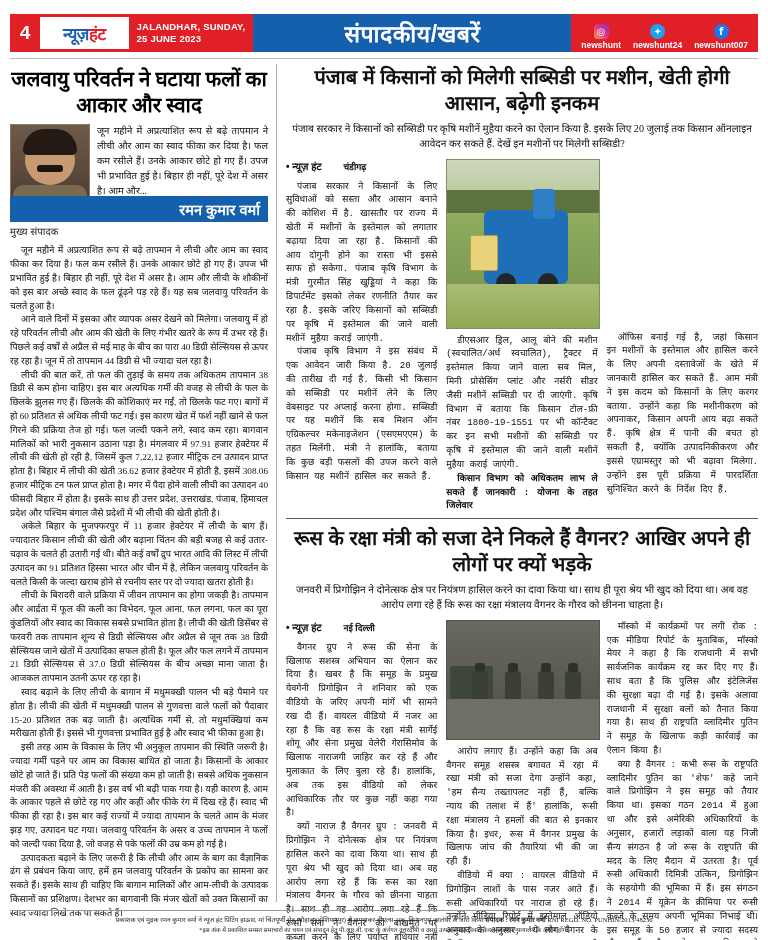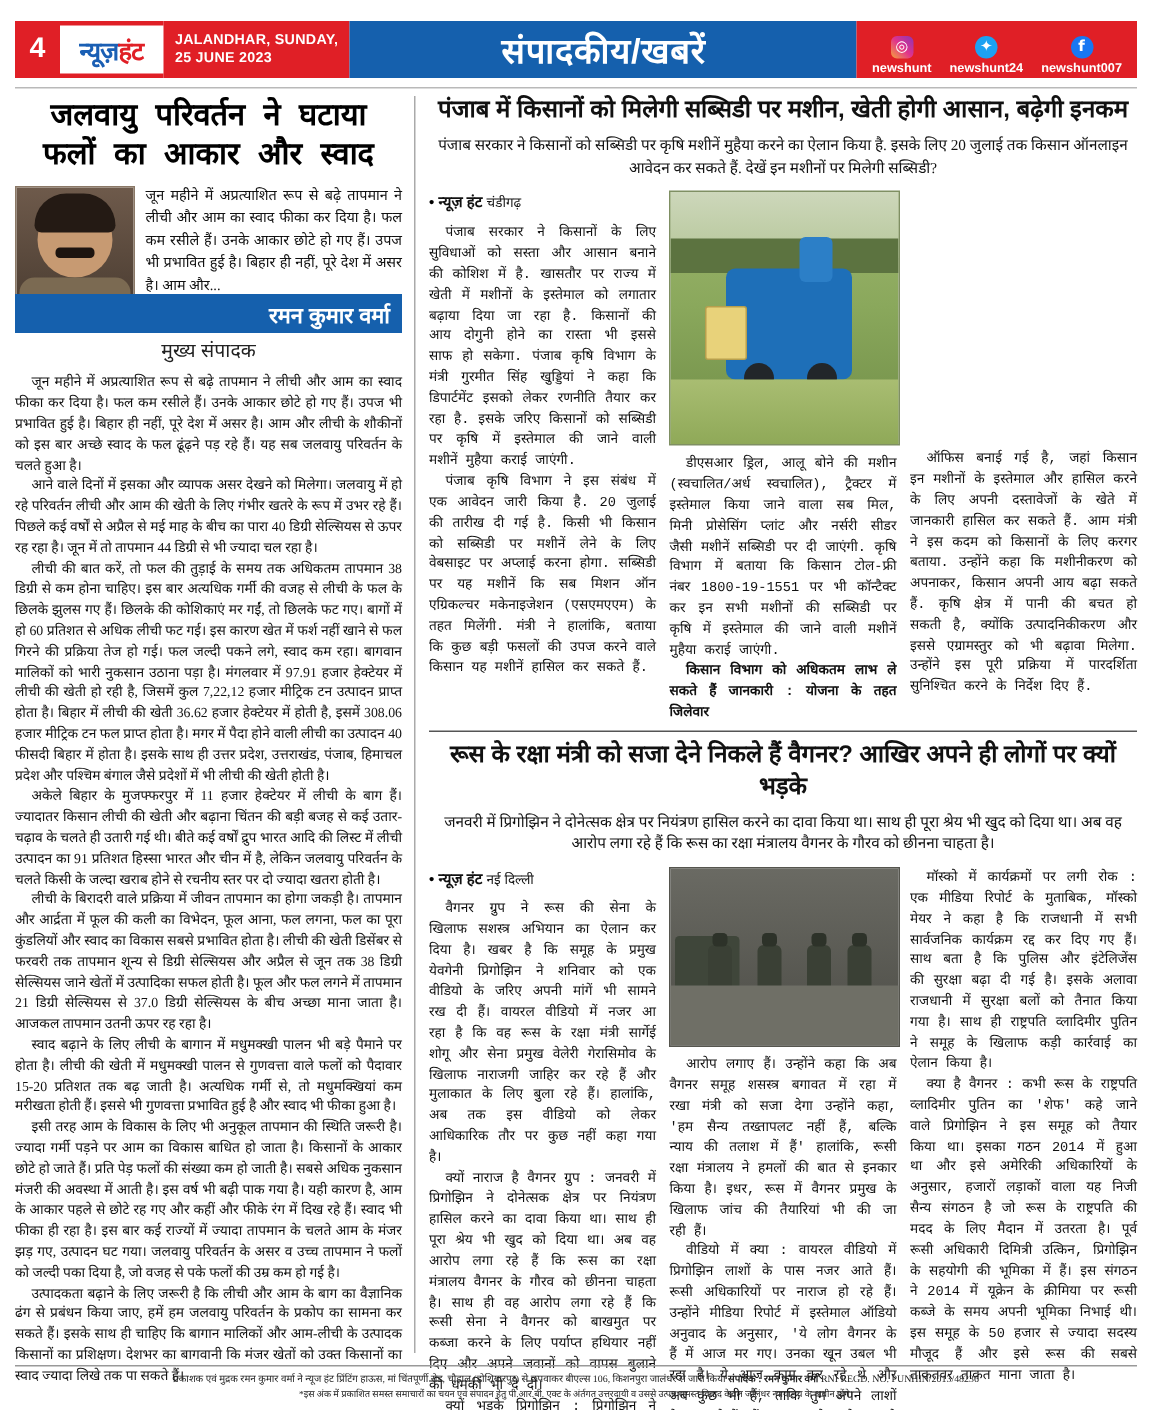--- a/index.html
+++ b/index.html
@@ -26,21 +26,21 @@
     margin-bottom:6px;
   }
   .mh-page-no{
     background:#e01f26;color:#fff;
     width:30px;display:flex;align-items:center;justify-content:center;
     font-family:"Liberation Sans",sans-serif;
     font-weight:bold;font-size:19px;
   }
   .mh-logo{
     background:#ffffff;
-    padding:0 13px;
+    padding:0 23px;
     display:flex;align-items:center;justify-content:center;
     border-top:3px solid #e01f26;border-bottom:3px solid #e01f26;
   }
   .mh-logo-text{
     font-family:"Liberation Sans",sans-serif;
     font-weight:bold;font-size:17px;letter-spacing:-0.5px;
     white-space:nowrap;
   }
   .mh-logo-text .a{color:#1a5fb4;}
   .mh-logo-text .b{color:#e01f26;}
@@ -85,21 +85,21 @@
 
   
   .content{display:flex;gap:0;height:838px;}
   .col-left{width:266px;flex:0 0 266px;padding-right:8px;box-sizing:border-box;}
   .v-divider{width:1px;background:#aaa;flex:0 0 1px;}
   .col-right{flex:1 1 auto;padding-left:9px;box-sizing:border-box;}
 
   
   .ed-head{
     text-align:center;
-    font-family:Liberation Mono, monospace;
+    font-family:Liberation Serif, serif;
     font-weight:bold;
     font-size:20.5px;line-height:1.28;
     margin:2px 0 6px 0;
     color:#000;
   }
   .ed-top{display:flex;gap:7px;align-items:flex-start;}
   .ed-photo{
     width:78px;height:84px;flex:0 0 78px;
     background:linear-gradient(#6e5a4b,#4a3c31);
     position:relative;overflow:hidden;border:1px solid #8a7866;
@@ -127,53 +127,53 @@
     background:#1560ad;color:#fff;
     text-align:right;
     padding:3px 8px 3px 0;
     margin-top:-20px;
     font-family:"Liberation Sans",sans-serif;
     font-weight:bold;font-size:14.5px;
     position:relative;z-index:0;
   }
   .ed-byline-wrap{position:relative;margin-top:6px;border-radius:13px;}
   .ed-desig{
-    text-align:center;font-size:13px;margin-top:2px;margin-bottom:6px;
+    font-size:10px;margin-top:2px;margin-bottom:6px;
     font-family:"Liberation Sans",sans-serif;color:#222;
   }
   .ed-body p{
     margin:0 0 0 0;
     font-size:9.2px;line-height:1.5;text-align:justify;
     text-indent:11px;
     font-family:"Liberation Serif",serif;
   }
 
   
   .lead-head{
     text-align:center;
     font-family:"Liberation Sans",sans-serif;
-    font-weight:bold;font-size:16px;line-height:1.3;
+    font-weight:bold;font-size:20px;line-height:1.3;
     margin:0 0 6px 0;
   }
   .lead-sub{
     text-align:center;
     font-size:10.2px;line-height:1.45;
     margin:0 0 7px 0;
     font-family:"Liberation Serif",serif;
   }
   .hr-black{height:1px;background:#555;margin:5px 0 6px 0;}
 
   .story-grid{display:flex;gap:9px;}
   .sg-col{flex:1 1 0;min-width:0;}
   .byline{
     font-family:"Liberation Sans",sans-serif;
     font-weight:bold;font-size:10px;margin-bottom:7px;
   }
   .byline .dot{color:#000;}
-  .byline .city{font-weight:normal;font-size:9px;}
+  .byline .city{font-weight:bold;font-size:9px;margin-left:19px;}
   .tcol p{
     margin:0;font-size:9.1px;line-height:1.52;text-align:justify;
     text-indent:11px;font-family:Liberation Mono, monospace;
   }
   .tcol p.nohang{text-indent:0;}
   .subh{font-weight:bold;}
   .photo-main{
     width:100%;height:168px;
     background:linear-gradient(#9fb66e 0%,#8aa85c 45%,#6f8c46 100%);
     position:relative;overflow:hidden;border:1px solid #7f8f63;

